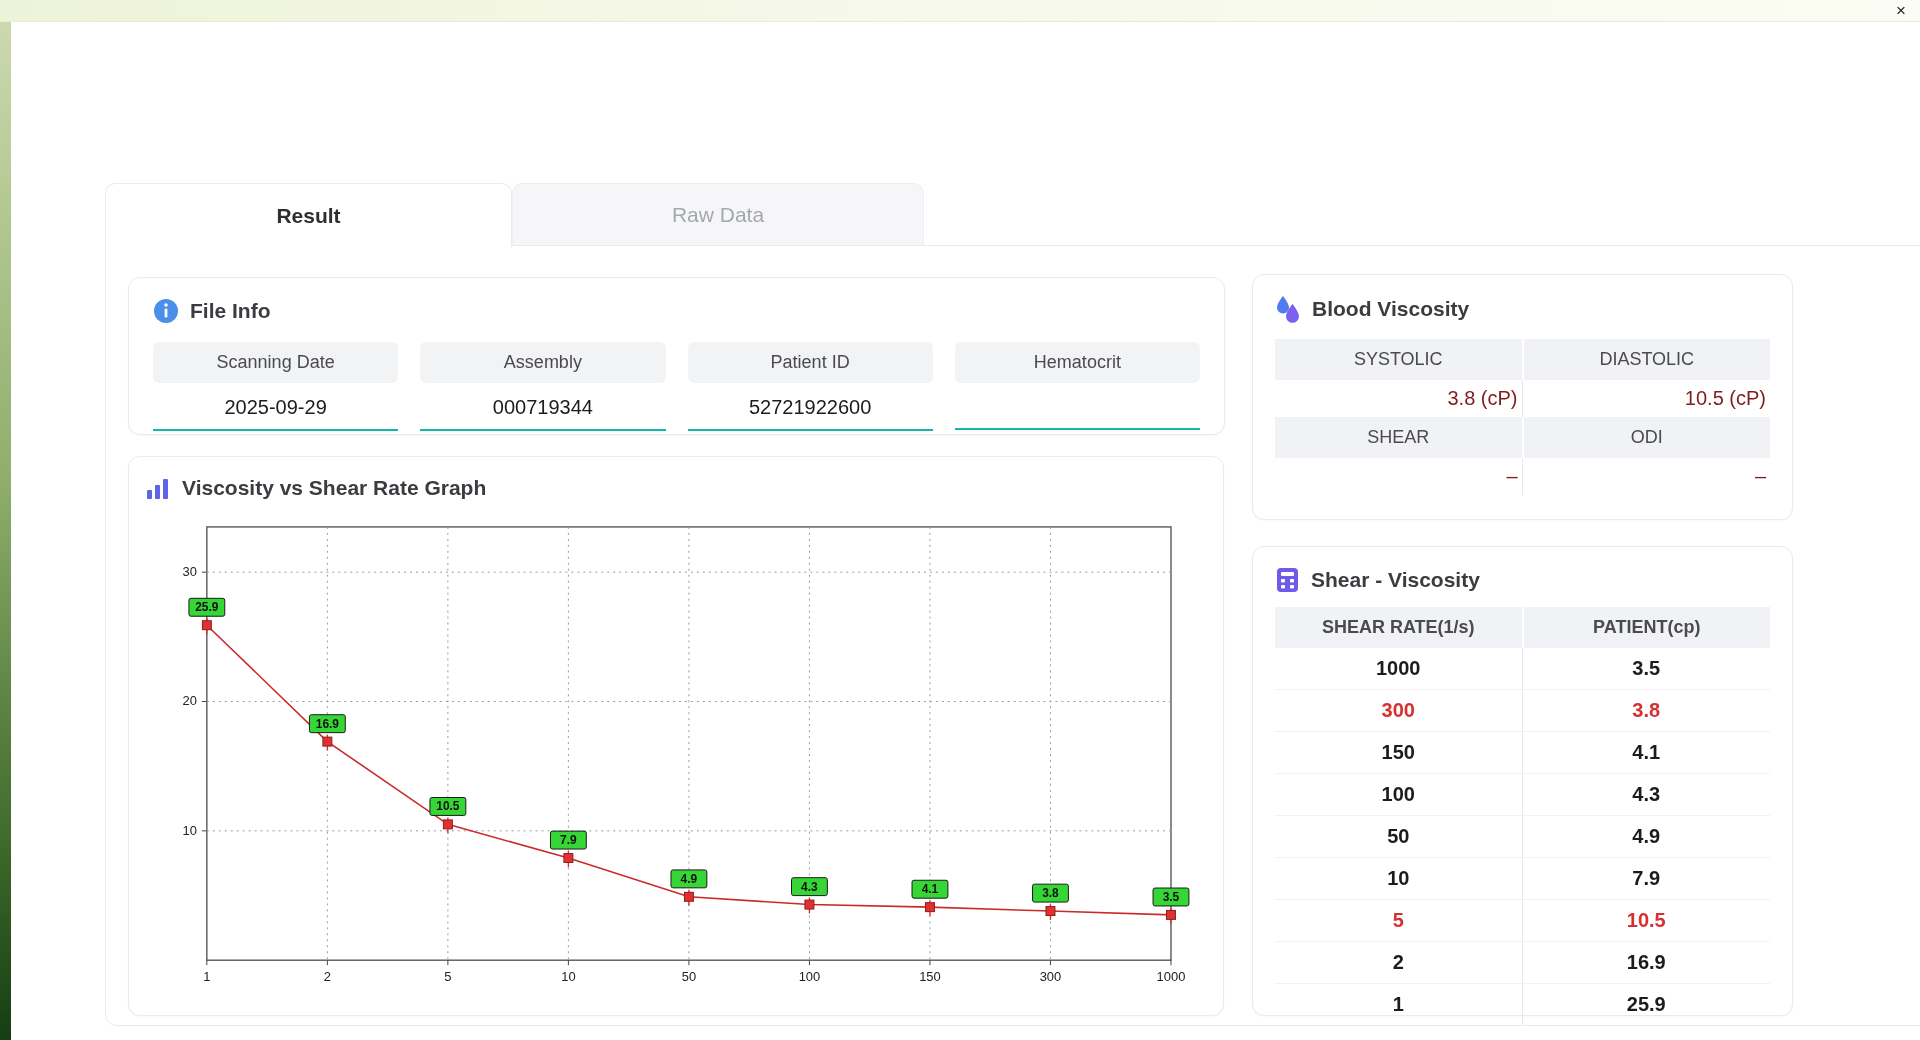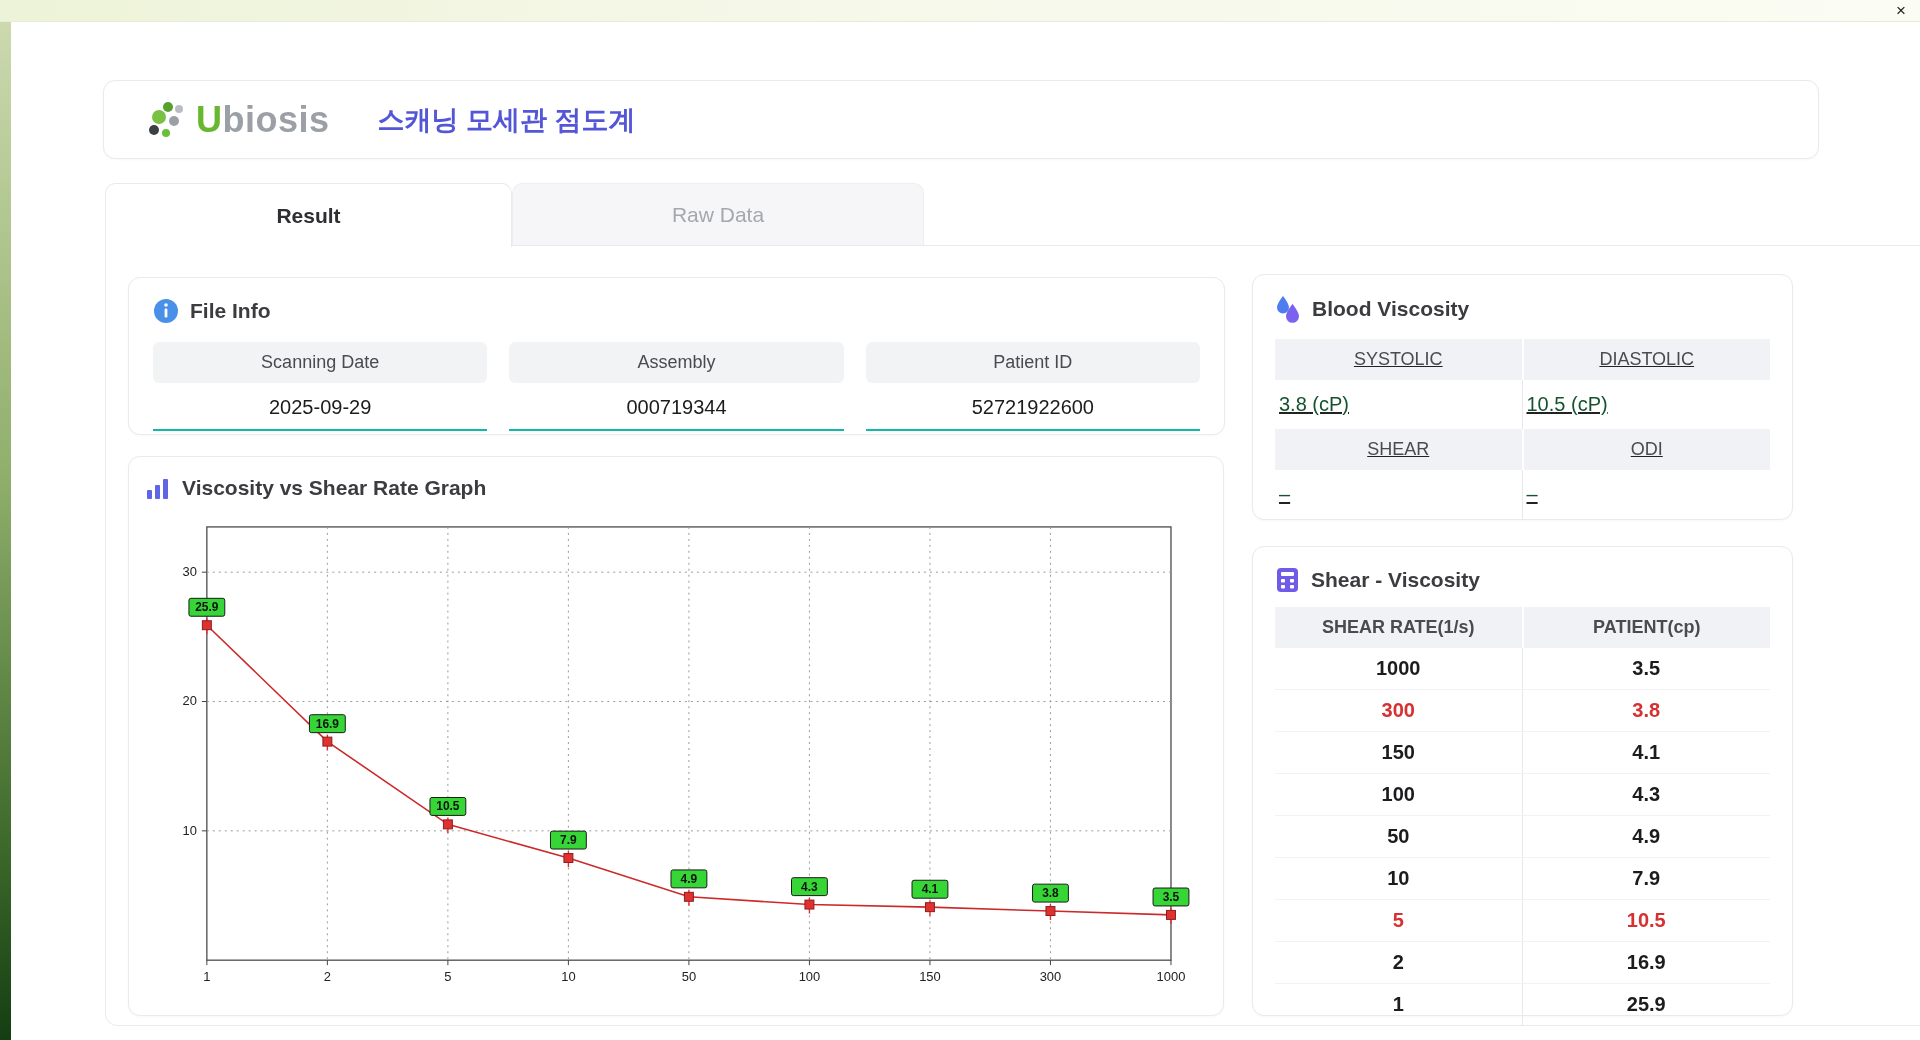--- a/index.html
+++ b/index.html
@@ -51,25 +51,25 @@
   .field-value{ text-align:center; padding:13px 4px 10px; font-size:20px; color:#1c1c1f;
     border-bottom:2px solid #14b8a6; min-height:47px; }
 
   
   .graph-card{ position:absolute; left:22px; top:210px; width:1096px; height:560px; padding:18px 16px;}
   .chart-wrap{ margin-top:6px; }
   .chart-wrap svg{ display:block; width:1046px; height:498px; }
 
   
   .bv-card{ position:absolute; left:1146px; top:28px; width:541px; height:246px; padding:20px 22px;}
-  .bv-grid{ margin-top:16px;text-decoration:underline; }
+  .bv-grid{ margin-top:16px; }
   .bv-row{ display:grid; grid-template-columns:1fr 1fr; }
   .bv-row.hdr{ column-gap:2px; }
   .bv-h{ background:#f1f2f5; text-align:center; padding:10px 4px; font-size:18px; color:#4a4a50; }
-  .bv-v{ text-align:left; padding:13px 4px; font-size:20px; color:#14532d; }
+  .bv-v{ text-align:right; padding:7px 4px; font-size:20px; color:#7f1d1d; }
   .bv-v:first-child{ border-right:1px solid #e8e8ec; }
 
   
   .sv-card{ position:absolute; left:1146px; top:300px; width:541px; height:470px; padding:20px 22px;}
   .sv-table{ margin-top:14px; }
   .sv-row{ display:grid; grid-template-columns:1fr 1fr; }
   .sv-row.hdr .cell{ background:#f1f2f5; font-size:18px; color:#4a4a50; padding:10px 4px;}
   .sv-row.hdr{ column-gap:2px; }
   .cell{ text-align:center; padding:9px 4px; font-size:20px; color:#1c1c1f;font-weight:bold; }
   .sv-row:not(.hdr) .cell:first-child{ border-right:1px solid #e8e8ec; }
@@ -80,34 +80,20 @@
 </head>
 <body>
 
 <div class="top-strip">
   <span class="close-btn">×</span>
 </div>
 <div class="left-strip"></div>
 
 <div class="app">
 
-  <div class="card header-card">
-    <div class="logo">
-      <svg width="42" height="44" viewBox="0 0 42 44">
-        <circle cx="22" cy="9" r="5" fill="#57a02e"></circle>
-        <circle cx="33" cy="11" r="4" fill="#b9bdc2"></circle>
-        <circle cx="13" cy="19" r="7" fill="#79c143"></circle>
-        <circle cx="28" cy="23" r="5" fill="#9aa0a6"></circle>
-        <circle cx="8" cy="32" r="5" fill="#3c4043"></circle>
-        <circle cx="20" cy="35" r="4" fill="#6abf3a"></circle>
-      </svg>
-      <span class="logo-text"><span class="logo-u">U</span><span class="logo-rest">biosis</span></span>
-    </div>
-    <div class="app-title">스캐닝 모세관 점도계</div>
-  </div>
 
   <div class="tab active">Result</div>
   <div class="tab inactive">Raw Data</div>
 
   <div class="content-card">
 
     <div class="card fileinfo-card">
       <div class="panel-header">
         <svg width="26" height="26" viewBox="0 0 26 26">
           <circle cx="13" cy="13" r="12" fill="#4a8fe8"></circle>
@@ -121,20 +107,24 @@
           <div class="field-label">Scanning Date</div>
           <div class="field-value">2025-09-29</div>
         </div>
         <div class="field">
           <div class="field-label">Assembly</div>
           <div class="field-value">000719344</div>
         </div>
         <div class="field">
           <div class="field-label">Patient ID</div>
           <div class="field-value">52721922600</div>
+        </div>
+        <div class="field">
+          <div class="field-label">Hematocrit</div>
+          <div class="field-value"></div>
         </div>
       </div>
     </div>
 
     <div class="card graph-card">
       <div class="panel-header">
         <svg width="26" height="26" viewBox="0 0 26 26">
           <rect x="2" y="15" width="5" height="9" rx="1" fill="#5e66e6"></rect>
           <rect x="10" y="10" width="5" height="14" rx="1" fill="#5e66e6"></rect>
           <rect x="18" y="4" width="5" height="20" rx="1" fill="#5e66e6"></rect>

